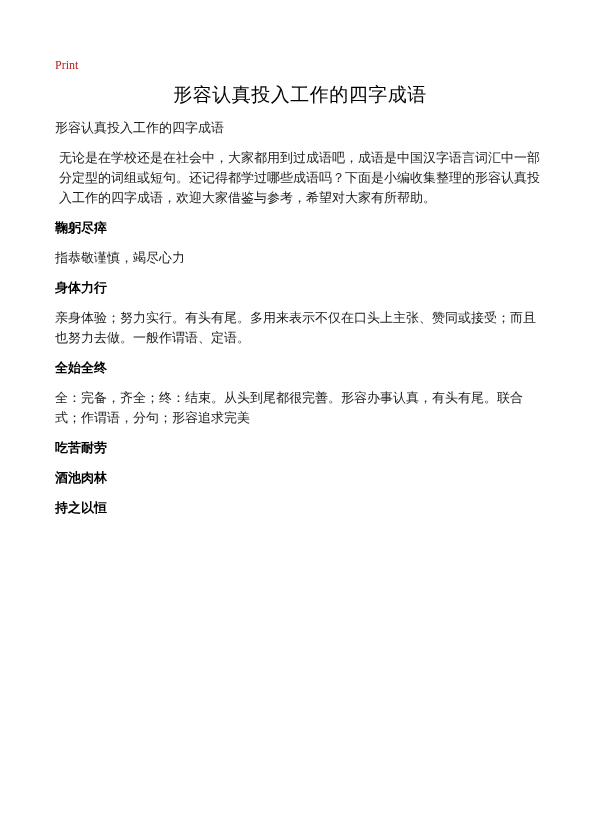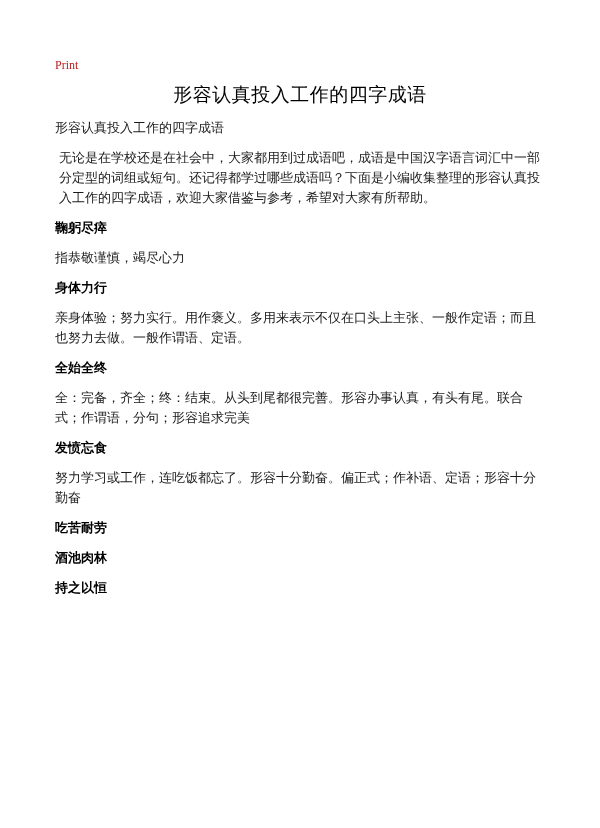--- a/index.html
+++ b/index.html
@@ -38,29 +38,25 @@
   <div class="content">
     <p class="subtitle">形容认真投入工作的四字成语</p>
     <p class="intro">无论是在学校还是在社会中，大家都用到过成语吧，成语是中国汉字语言词汇中一部分定型的词组或短句。还记得都学过哪些成语吗？下面是小编收集整理的形容认真投入工作的四字成语，欢迎大家借鉴与参考，希望对大家有所帮助。</p>
 
     <div class="section">
       <p class="idiom-heading">鞠躬尽瘁</p>
       <p class="idiom-desc">指恭敬谨慎，竭尽心力</p>
     </div>
     <div class="section">
       <p class="idiom-heading">身体力行</p>
-      <p class="idiom-desc">亲身体验；努力实行。用作褒义。多用来表示不仅在口头上主张、一般作定语；而且也努力去做。一般作谓语、定语。</p>
+      <p class="idiom-desc">亲身体验；努力实行。有头有尾。多用来表示不仅在口头上主张、赞同或接受；而且也努力去做。一般作谓语、定语。</p>
     </div>
     <div class="section">
       <p class="idiom-heading">全始全终</p>
       <p class="idiom-desc">全：完备，齐全；终：结束。从头到尾都很完善。形容办事认真，有头有尾。联合式；作谓语，分句；形容追求完美</p>
-    </div>
-    <div class="section">
-      <p class="idiom-heading">发愤忘食</p>
-      <p class="idiom-desc">努力学习或工作，连吃饭都忘了。形容十分勤奋。偏正式；作补语、定语；形容十分勤奋</p>
     </div>
     <div class="section">
       <p class="idiom-heading">吃苦耐劳</p>
     </div>
     <div class="section">
       <p class="idiom-heading">酒池肉林</p>
     </div>
     <div class="section">
       <p class="idiom-heading">持之以恒</p>
     </div>

